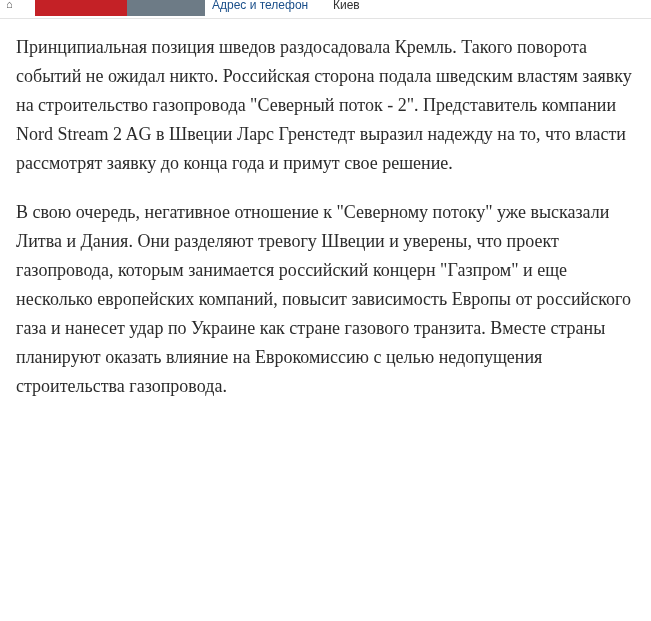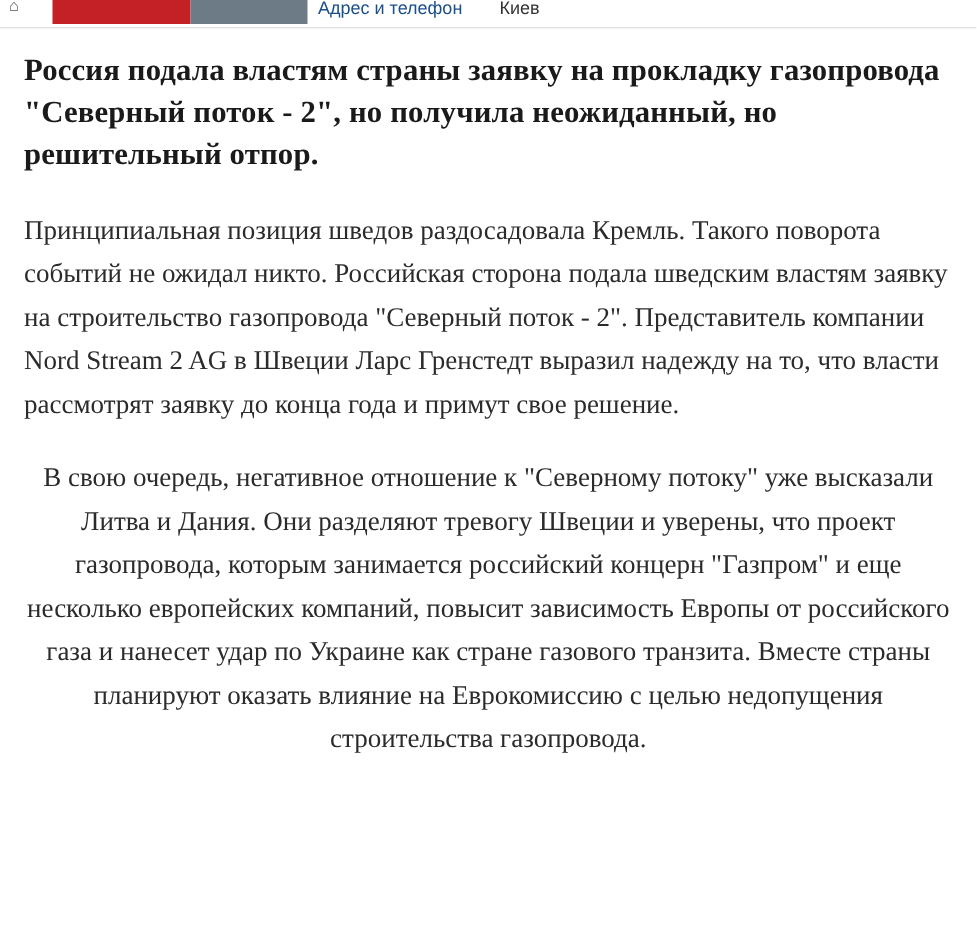--- a/index.html
+++ b/index.html
@@ -85,30 +85,29 @@
   }
 
   .para {
     font-family: "Liberation Serif", serif;
     font-size: 18px;
     line-height: 29px;
     color: #2b2b2b;
     margin: 0 0 20px 0;
     text-align: left;
   }
-  .para:last-child { margin-bottom: 0; text-align: center; }
+  .para:last-child { margin-bottom: 0; }
 </style>
 </head>
 <body>
 
 <div class="top-strip">
   <span class="left-glyph">⌂</span>
   <div class="red-block"></div>
   <div class="red-block-2"></div>
   <span class="strip-link">Адрес и телефон</span>
   <span class="strip-city">Киев</span>
 </div>
 
 <div class="article">
-  <h1 class="headline">Россия подала властям страны заявку на прокладку газопровода "Северный поток - 2", но получила неожиданный, но решительный отпор.</h1>
   <p class="para">Принципиальная позиция шведов раздосадовала Кремль. Такого поворота событий не ожидал никто. Российская сторона подала шведским властям заявку на строительство газопровода "Северный поток - 2". Представитель компании Nord Stream 2 AG в Швеции Ларс Гренстедт выразил надежду на то, что власти рассмотрят заявку до конца года и примут свое решение.</p>
   <p class="para">В свою очередь, негативное отношение к "Северному потоку" уже высказали Литва и Дания. Они разделяют тревогу Швеции и уверены, что проект газопровода, которым занимается российский концерн "Газпром" и еще несколько европейских компаний, повысит зависимость Европы от российского газа и нанесет удар по Украине как стране газового транзита. Вместе страны планируют оказать влияние на Еврокомиссию с целью недопущения строительства газопровода.</p>
 </div>
 
 </body></html>

